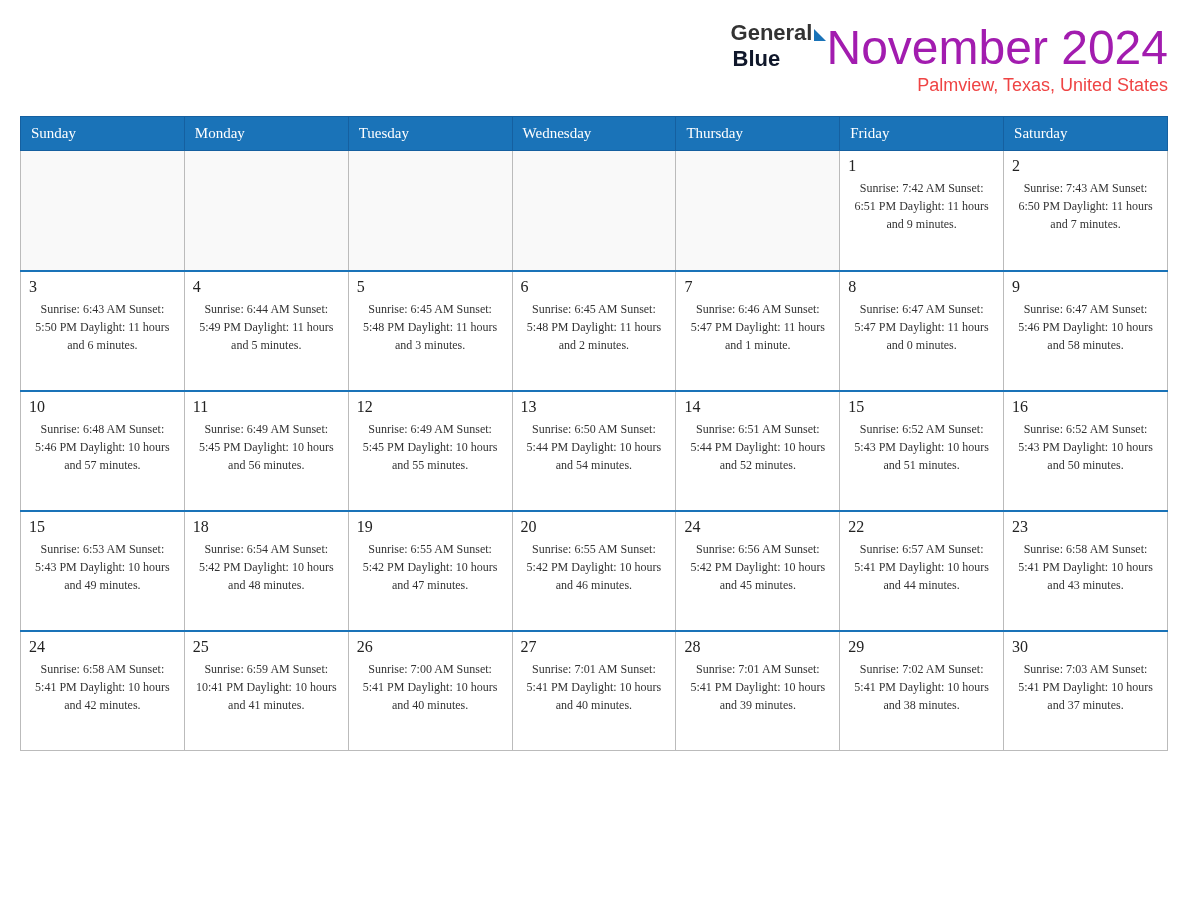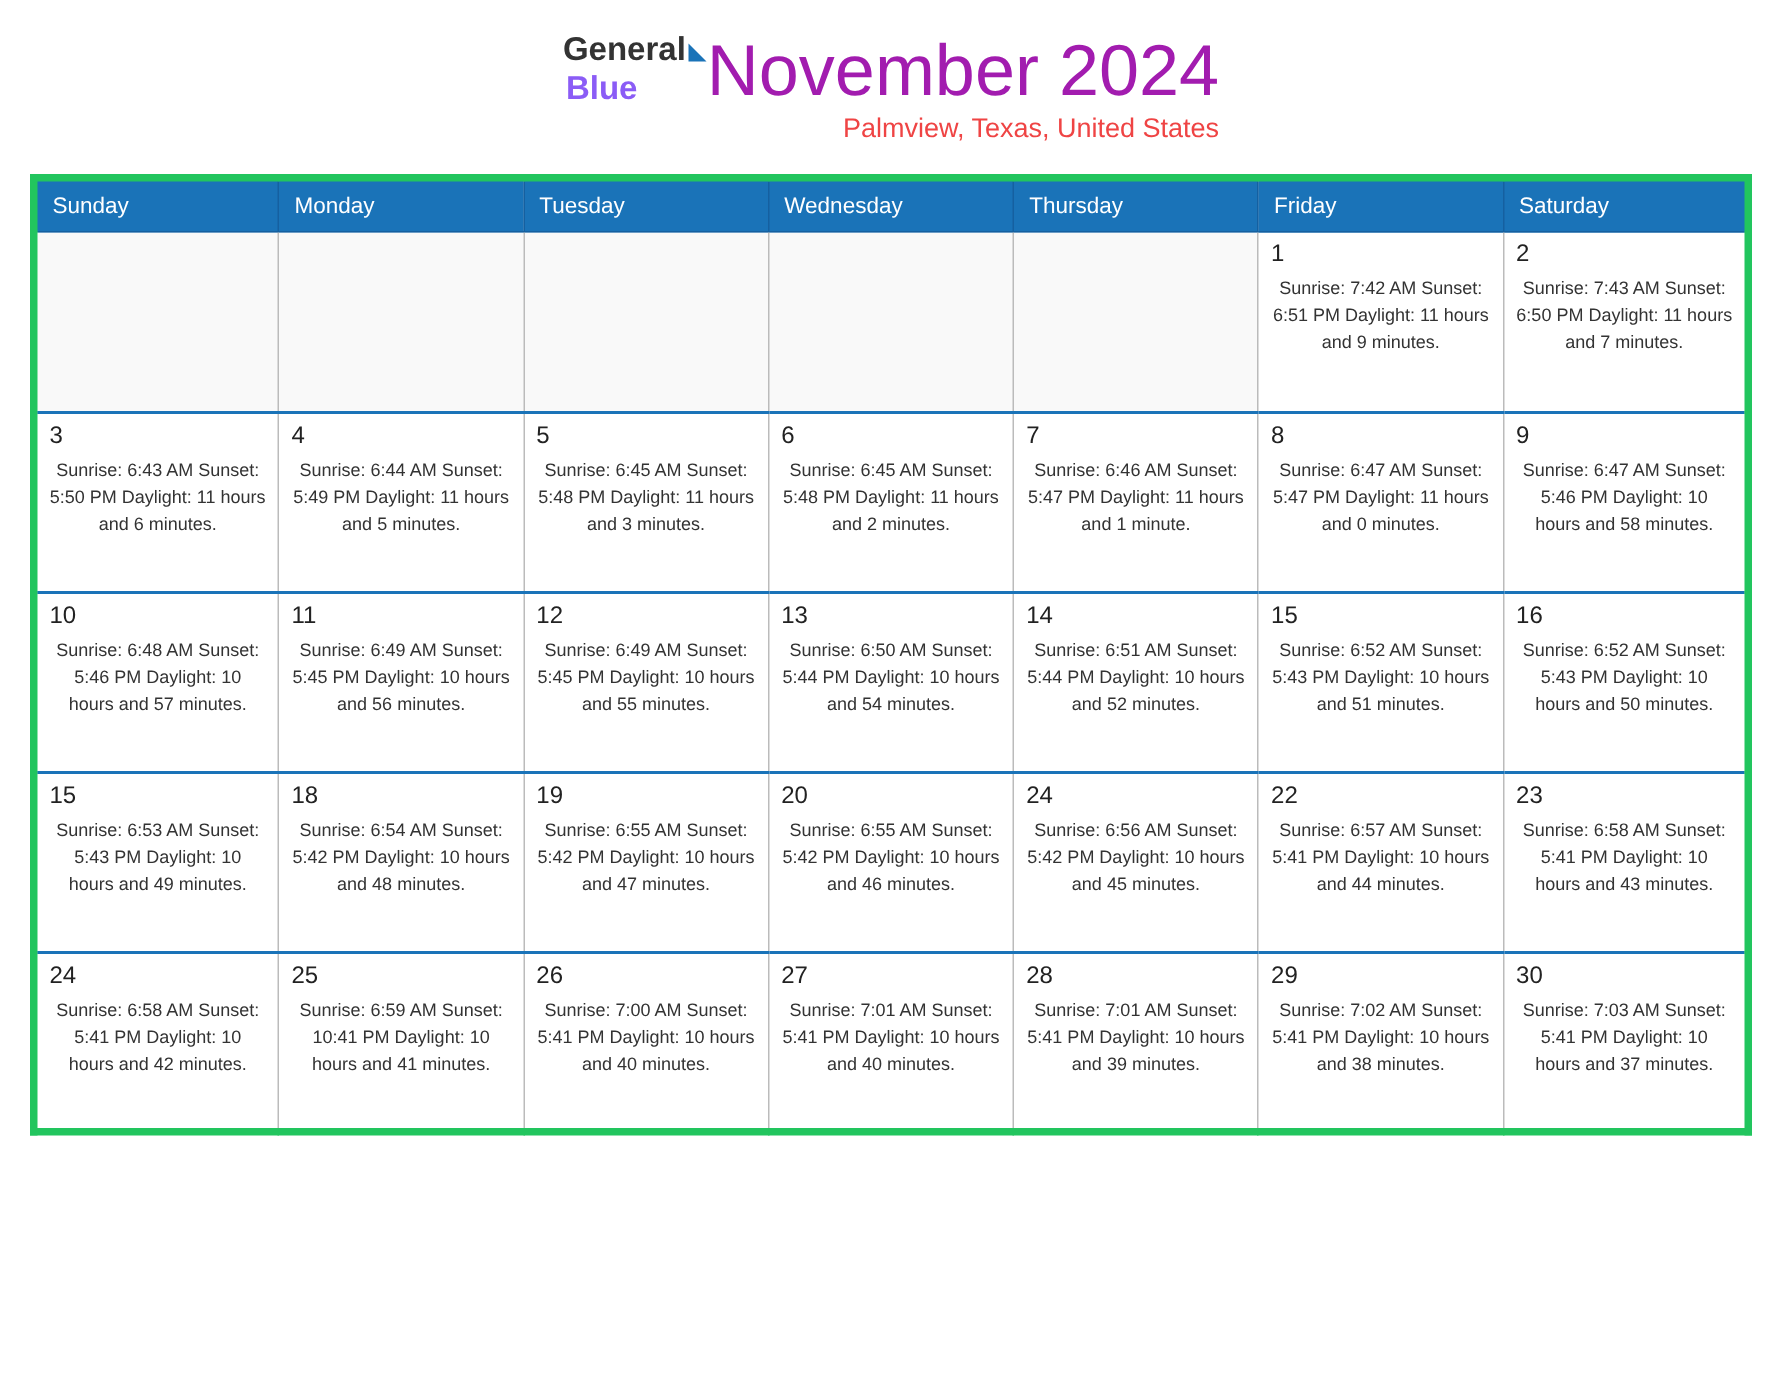--- a/index.html
+++ b/index.html
@@ -5,21 +5,21 @@
     * { margin: 0; padding: 0; box-sizing: border-box; }
     body {
       font-family: Arial, sans-serif;
       background: #ffffff;
       padding: 20px;
       width: 1188px;
       min-height: 918px;
     }
     .header {
       display: flex;
-      justify-content: center;
+      justify-content: flex-end;
       align-items: flex-start;
       margin-bottom: 20px;
     }
     .logo {
       display: flex;
       flex-direction: column;
       align-items: flex-start;
     }
     .logo-text {
       display: flex;
@@ -35,39 +35,40 @@
       height: 0;
       border-left: 12px solid #1a73b8;
       border-top: 12px solid transparent;
       border-bottom: 0px solid transparent;
       margin-left: 2px;
       margin-top: 4px;
     }
     .logo-blue {
       font-size: 22px;
       font-weight: bold;
-      color: #8b5cf6;
+      color: #0f172a;
       margin-left: 2px;
     }
     .title-section {
       text-align: right;
     }
     .month-title {
       font-size: 48px;
       font-weight: normal;
       color: #a21caf;
     }
     .location {
       font-size: 18px;
       color: #ef4444;
     }
     .calendar {
       width: 100%;
       border-collapse: collapse;
-      border: 5px solid #22c55e;
+      border: 1px solid #22c55e;
+      font-family: Liberation Serif, serif;
     }
     .calendar th {
       background-color: #1a73b8;
       color: white;
       padding: 8px 10px;
       text-align: left;
       font-size: 15px;
       font-weight: normal;
       border: 1px solid #1560a0;
     }

